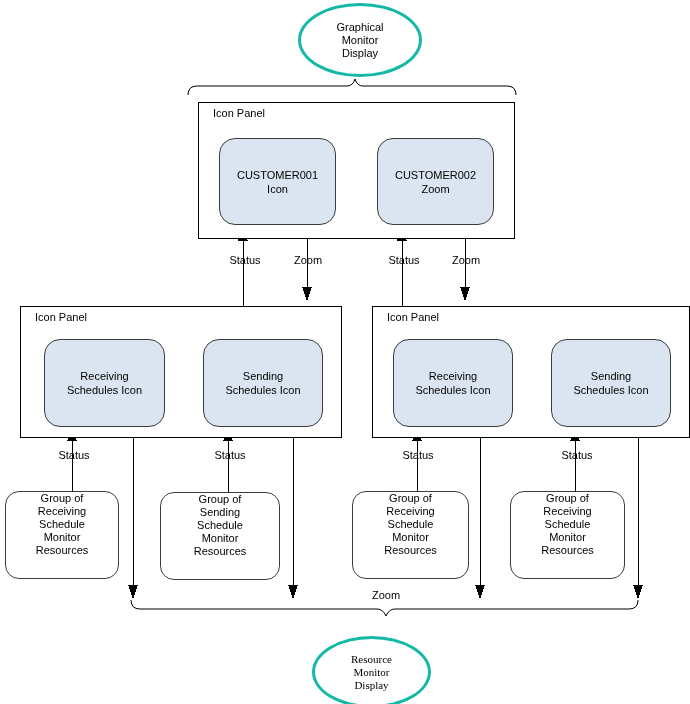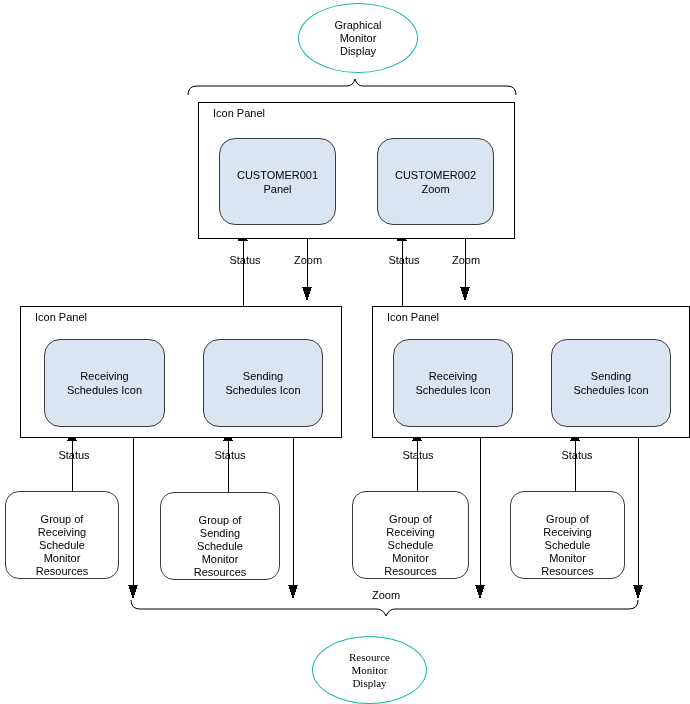--- a/index.html
+++ b/index.html
@@ -3,35 +3,35 @@
 <meta charset="utf-8">
 <style>
   html,body { margin:0; padding:0; background:#ffffff; }
   .canvas {
     position:relative; width:690px; height:704px; background:#ffffff;
     font-family:"Liberation Sans", sans-serif; font-size:11px; color:#000;
     overflow:hidden;
   }
   svg.lines { position:absolute; left:0; top:0; width:690px; height:704px; }
   .blob {
-    position:absolute; border:1px solid #14b8a6; border-radius:50%;
+    position:absolute; border:3px solid #14b8a6; border-radius:50%;
     background:#ffffff; display:flex; align-items:center; justify-content:center;
     text-align:center; line-height:13px;
   }
   .panel { position:absolute; border:1px solid #000000; background:#ffffff; }
   .panel-title { position:absolute; left:14px; top:4px; white-space:nowrap; }
   .icon-node {
     position:absolute; background:var(--icon-fill, #dbe5f1);
     border:1px solid #3c3c3c; border-radius:16px;
     display:flex; align-items:center; justify-content:center;
     text-align:center; line-height:14px;
   }
   .group-box {
     position:absolute; background:#ffffff; border:1px solid #3c3c3c;
-    border-radius:14px; display:flex; align-items:flex-end; justify-content:center;
+    border-radius:14px; display:flex; align-items:flex-start; justify-content:center;
     text-align:center; line-height:13px;
   }
   .arrow-label { position:absolute; transform:translateX(-50%); white-space:nowrap; }
   .pre { white-space:pre-line; }
 </style>
 </head>
 <body>
 
 <div class="canvas">
 
@@ -97,21 +97,21 @@
   <div class="blob" style="left:298px; top:3px; width:118px; height:68px;">
     <span class="pre">Graphical
 Monitor
 Display</span>
   </div>
 
   <div class="panel" style="left:198px; top:102px; width:315px; height:135px;">
     <div class="panel-title">Icon Panel</div>
     <div class="icon-node" style="left:20px; top:35px; width:115px; height:85px;">
       <span class="pre">CUSTOMER001
-Panel</span>
+Icon</span>
     </div>
     <div class="icon-node" style="left:178px; top:35px; width:115px; height:85px;">
       <span class="pre">CUSTOMER002
 Zoom</span>
     </div>
   </div>
 
   <div class="arrow-label" style="left:245px; top:254px;">Status</div>
   <div class="arrow-label" style="left:308px; top:254px;">Zoom</div>
   <div class="arrow-label" style="left:404px; top:254px;">Status</div>

